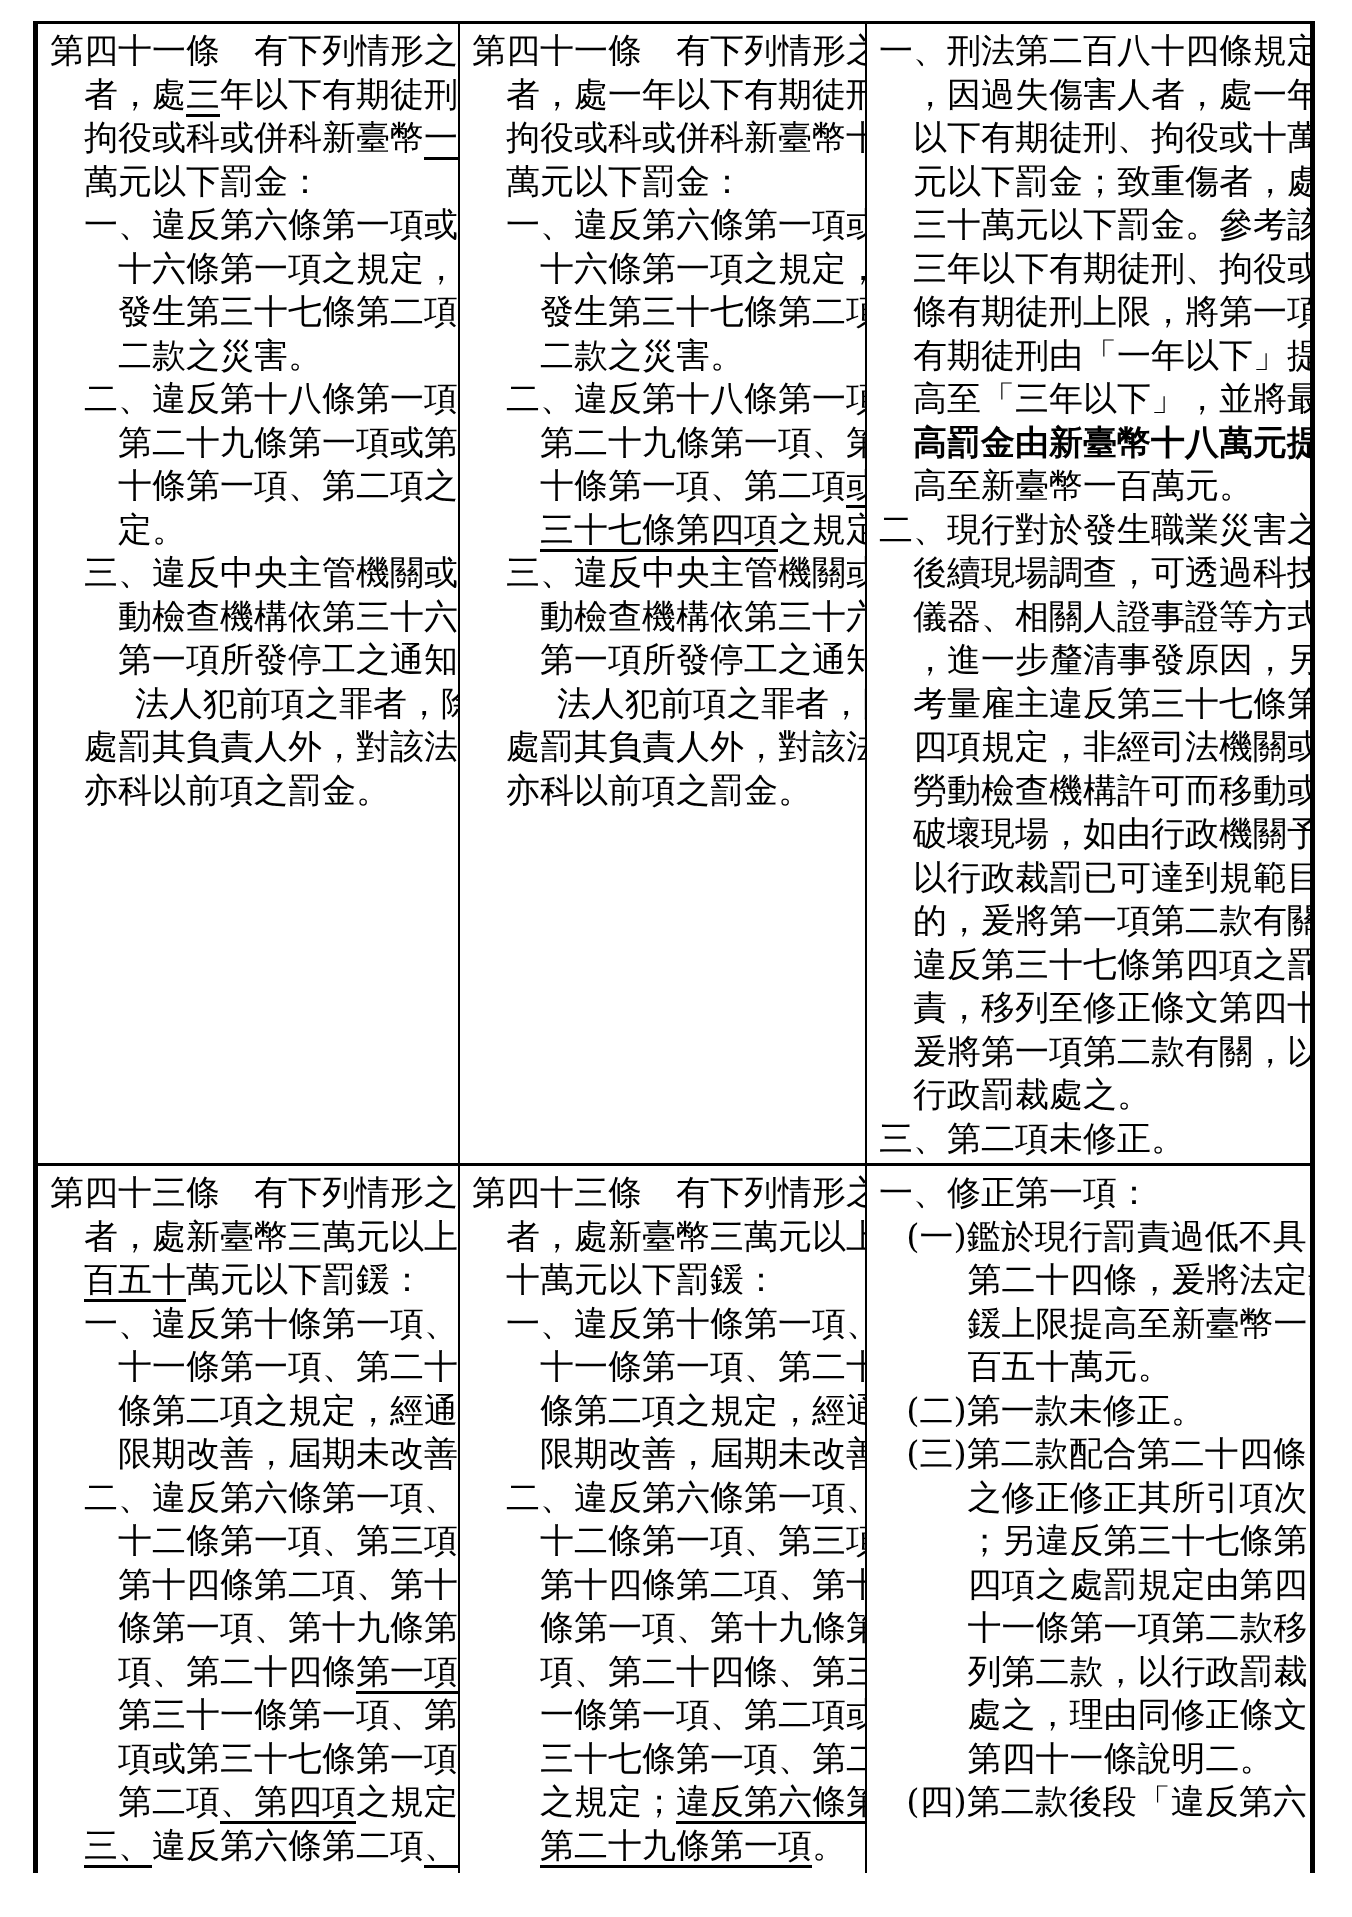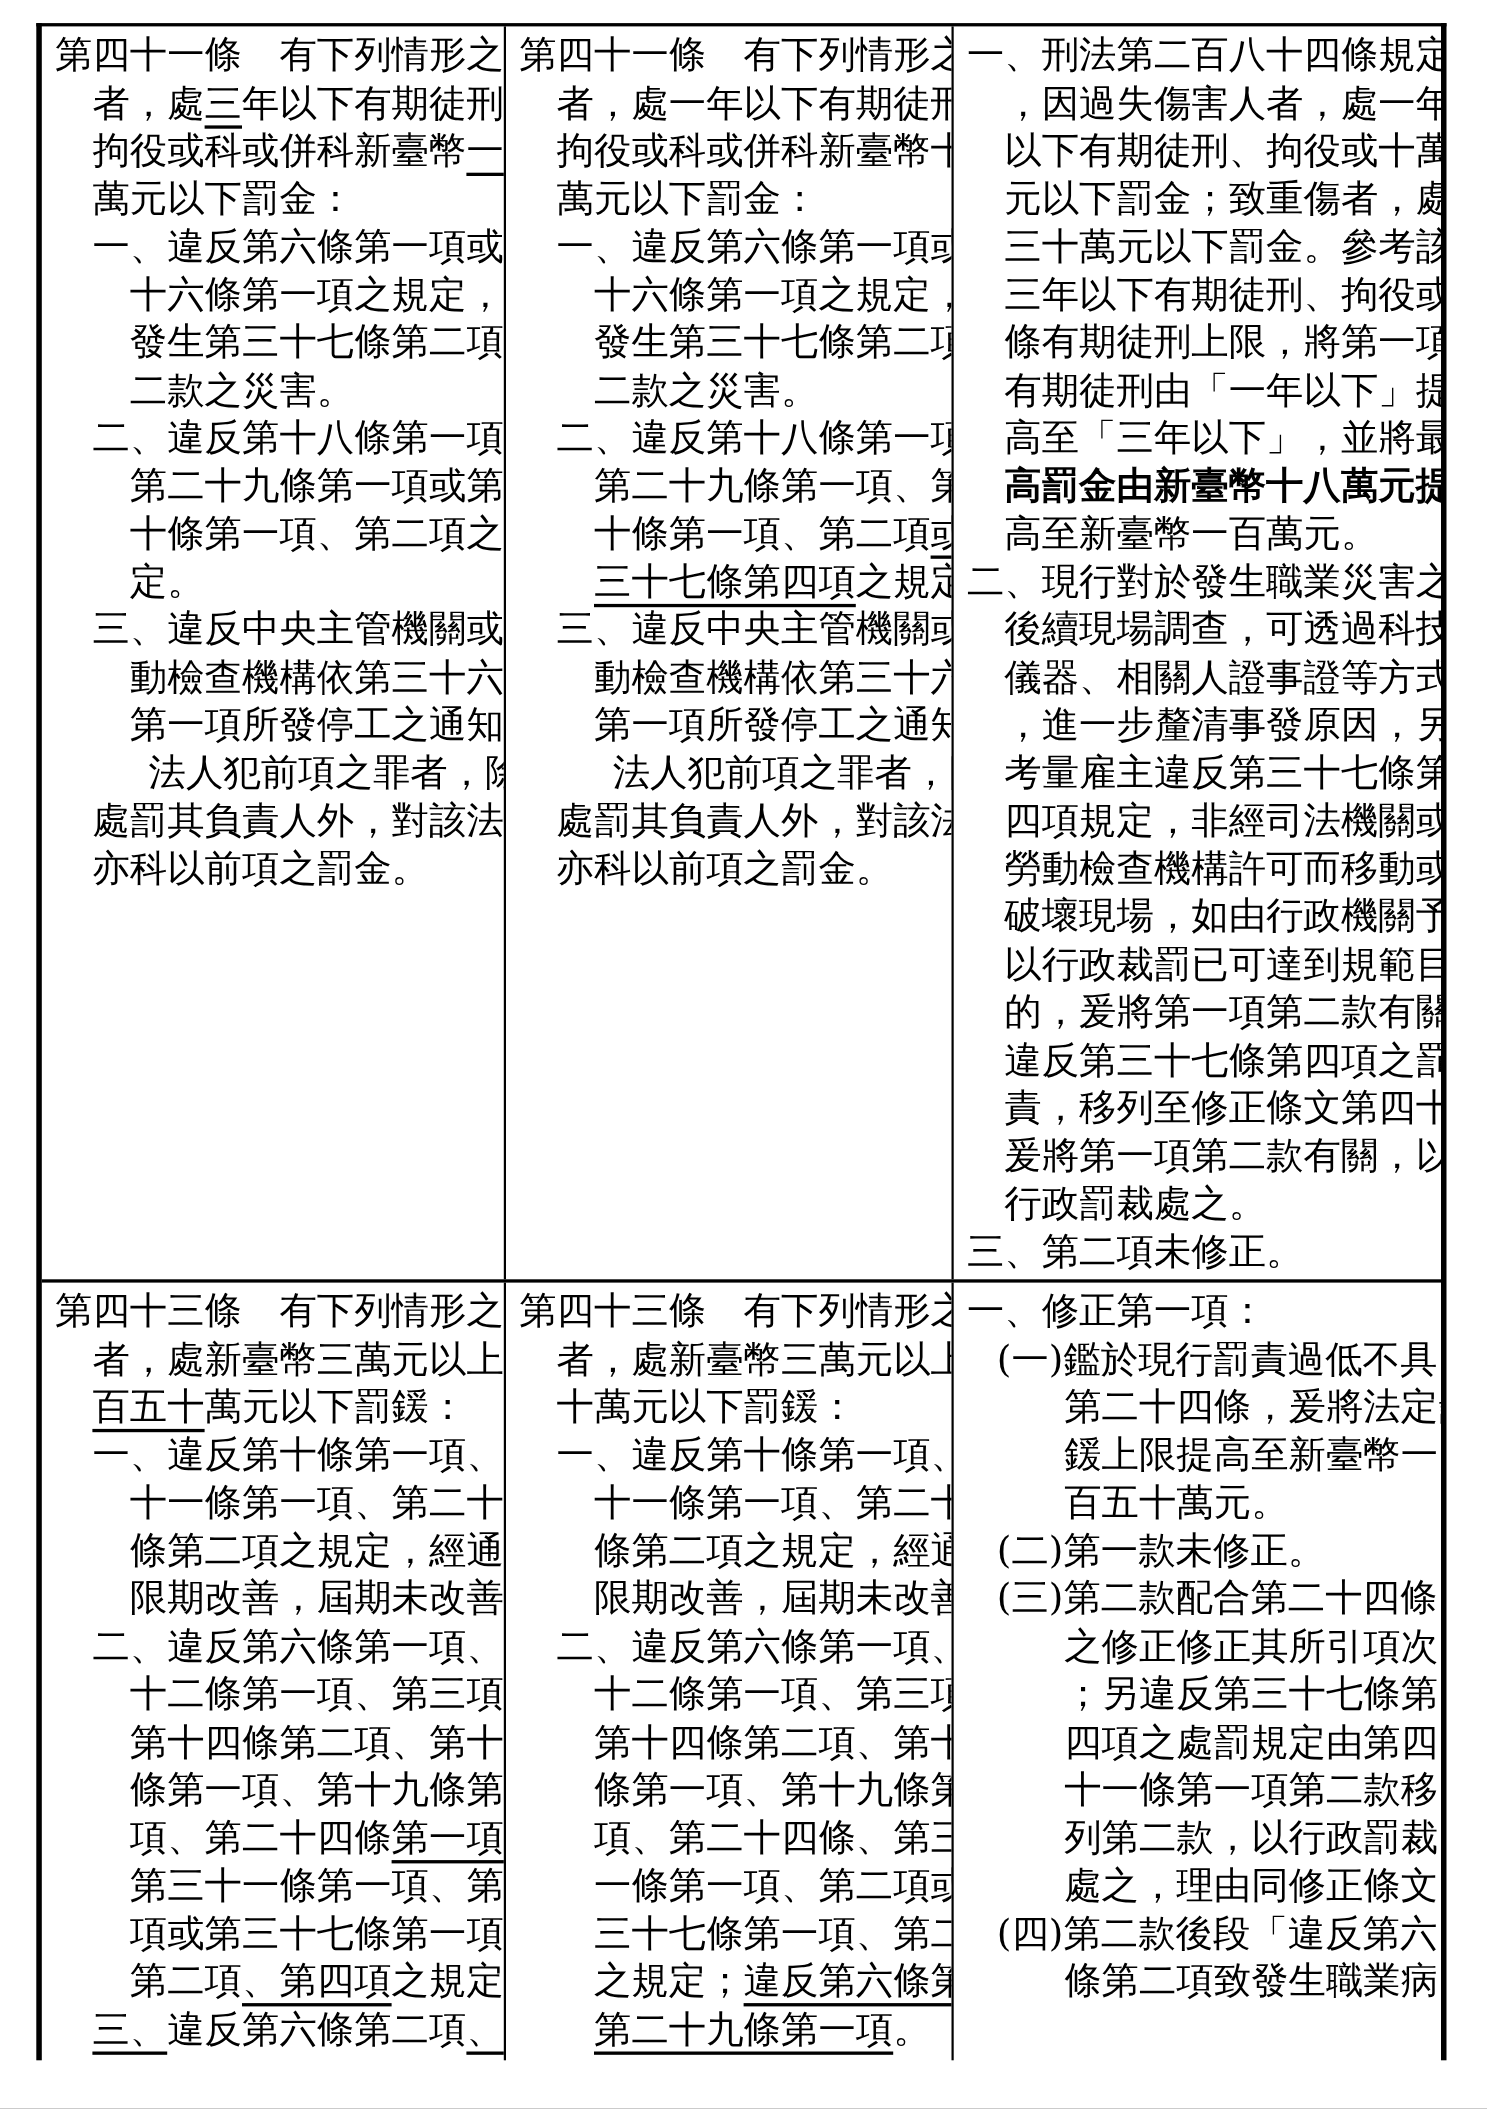--- a/index.html
+++ b/index.html
@@ -159,18 +159,18 @@
           <div class="txt-line" style="padding-left: 2.6em;"><span>鍰上限提高至新臺幣一</span></div>
           <div class="txt-line" style="padding-left: 2.6em;"><span>百五十萬元。</span></div>
           <div class="txt-line" style="padding-left: 0.8em;"><span>(二)第一款未修正。</span></div>
           <div class="txt-line" style="padding-left: 0.8em;"><span>(三)第二款配合第二十四條</span></div>
           <div class="txt-line" style="padding-left: 2.6em;"><span>之修正修正其所引項次</span></div>
           <div class="txt-line" style="padding-left: 2.6em;"><span>；另違反第三十七條第</span></div>
           <div class="txt-line" style="padding-left: 2.6em;"><span>四項之處罰規定由第四</span></div>
           <div class="txt-line" style="padding-left: 2.6em;"><span>十一條第一項第二款移</span></div>
           <div class="txt-line" style="padding-left: 2.6em;"><span>列第二款，以行政罰裁</span></div>
           <div class="txt-line" style="padding-left: 2.6em;"><span>處之，理由同修正條文</span></div>
+          <div class="txt-line" style="padding-left: 2.6em;"><span>第四十一條說明二。</span></div>
           <div class="txt-line" style="padding-left: 0.8em;"><span>(四)第二款後段「違反第六</span></div>
-          <div class="txt-line" style="padding-left: 2.6em;"><span>條第二項致發生職業病</span></div>
         </div>
     </div>
   </div>
 </div>
 
 </body></html>

